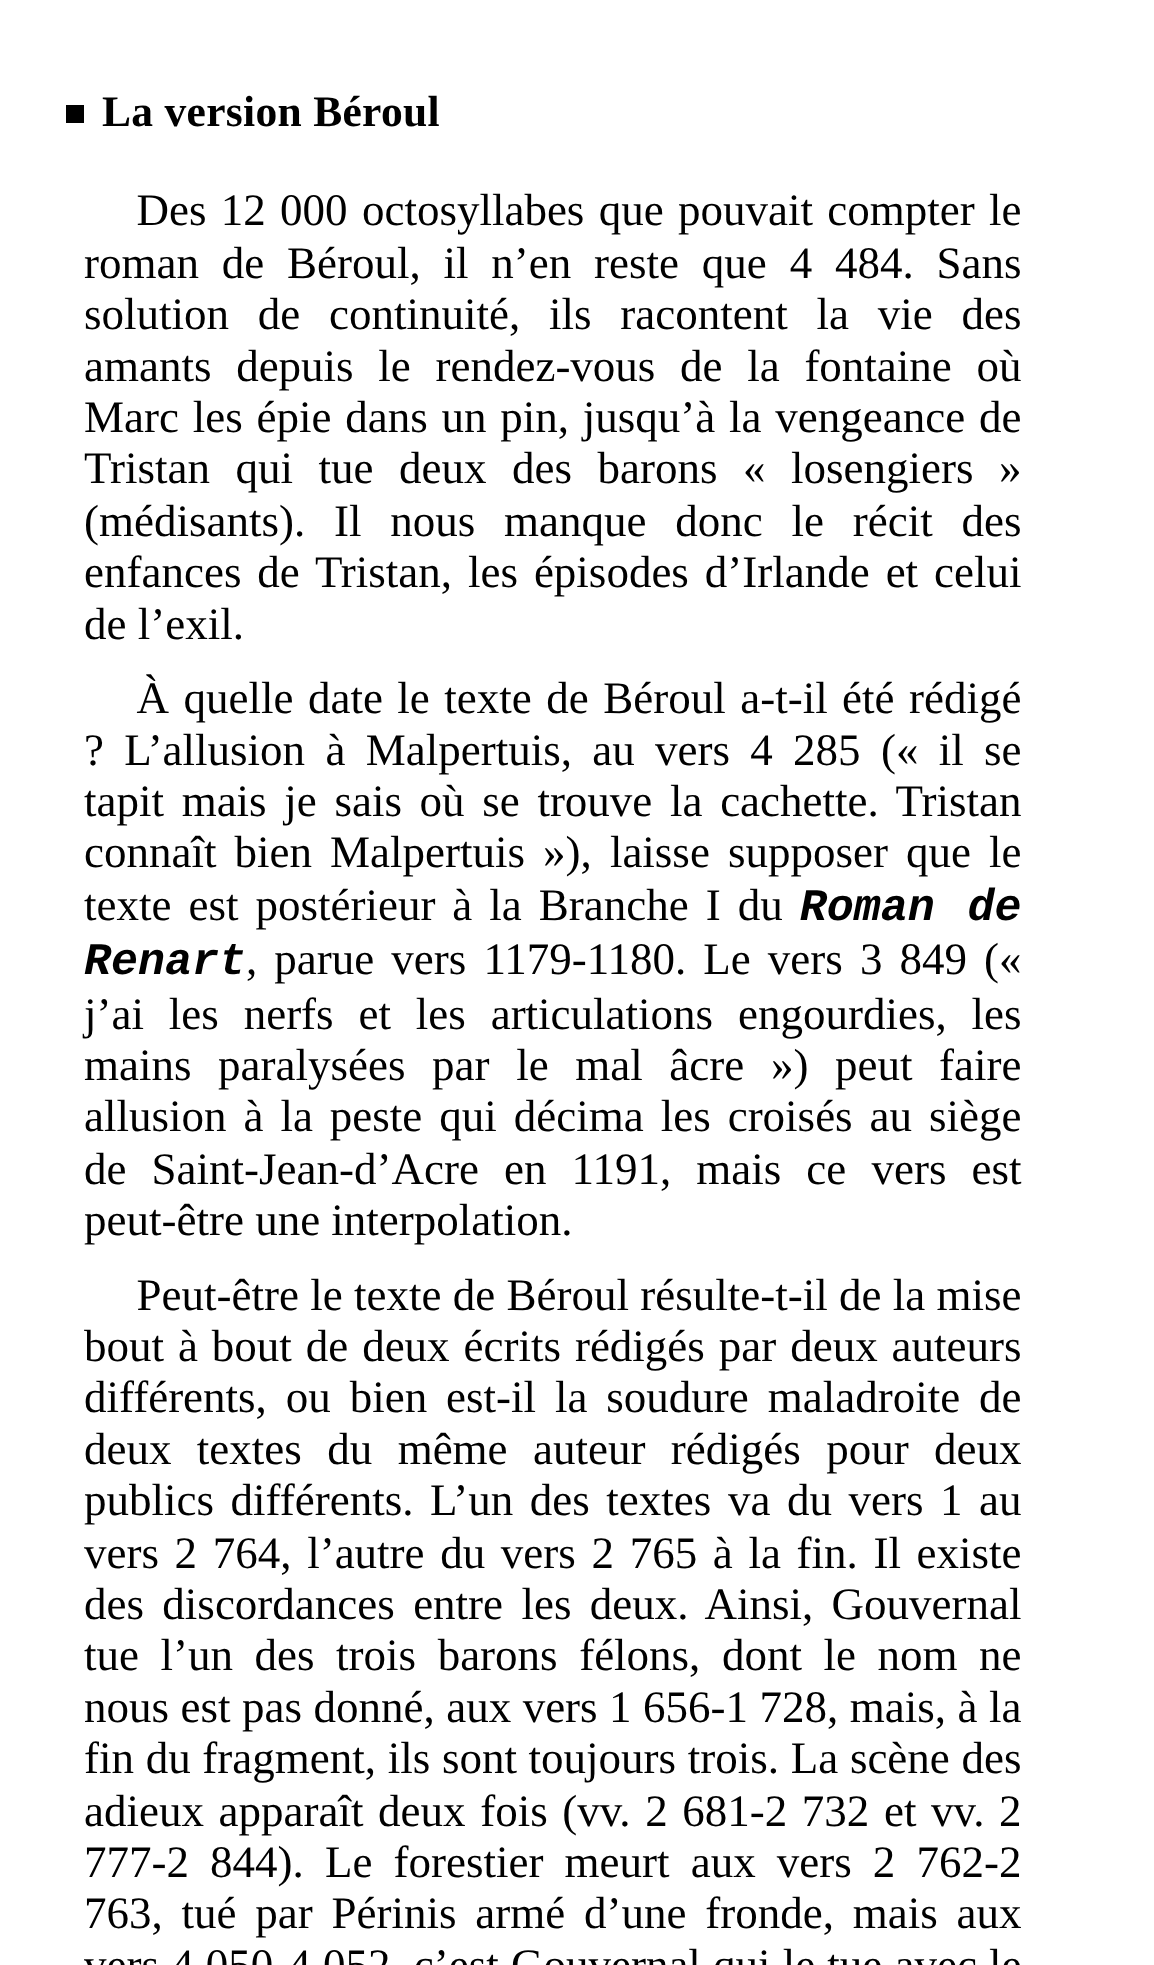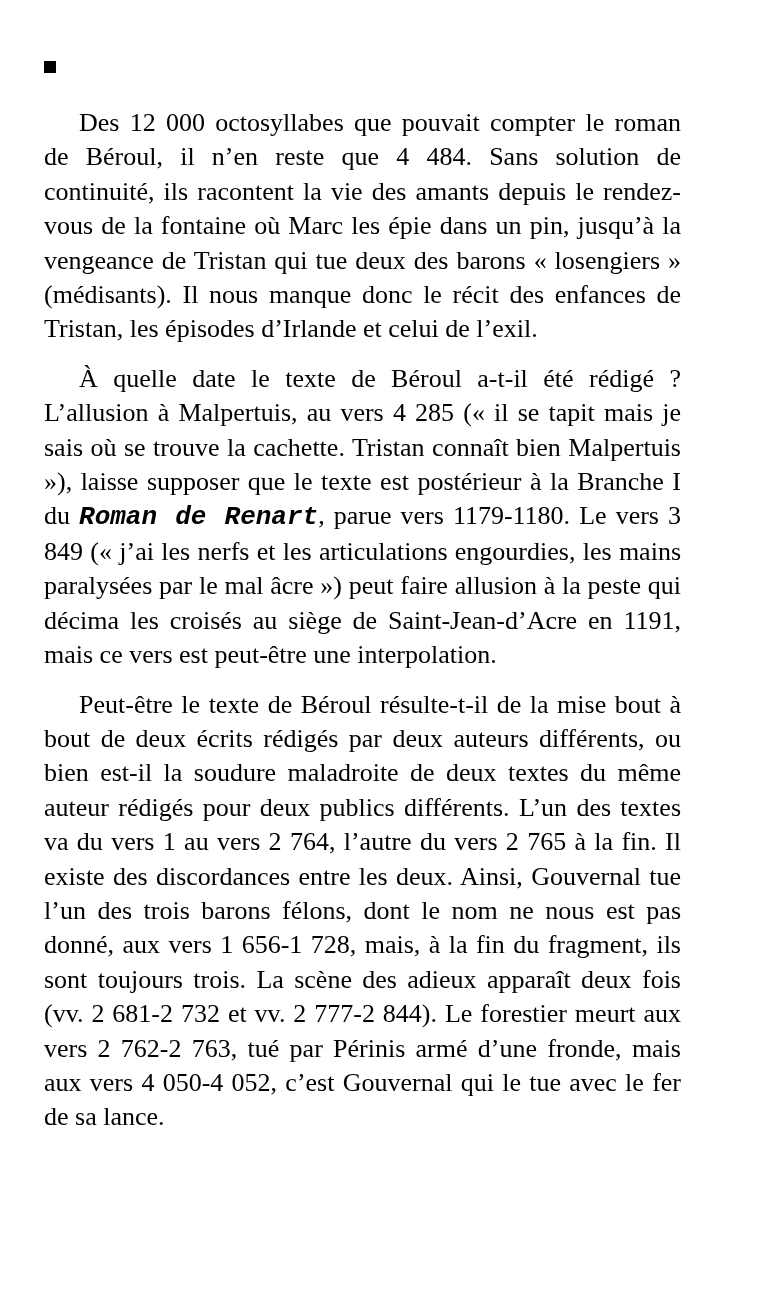--- a/index.html
+++ b/index.html
@@ -48,22 +48,22 @@
     flex: 0 0 auto;
     position: relative;
     top: 1px;
   }
   .heading-text {
     display: inline-block;
   }
 
   
   p.para {
-    margin: 0 0 15px 0;
-    font-size: 26px;
+    margin: 0 0 15px 12px;
+    font-size: 30px;
     line-height: 34.4px;
     text-align: justify;
     text-indent: 35px;
     hyphens: none;
     -webkit-hyphens: none;
     word-spacing: 0px;
   }
   p.para:last-child {
     margin-bottom: 0;
   }
@@ -75,20 +75,21 @@
   }
 </style>
 </head>
 <body>
 
 <div class="page">
   <div class="content">
 
     <h1 class="section-heading">
       <span class="heading-bullet"></span>
+      <span class="heading-text">La version Béroul</span>
     </h1>
 
     <p class="para">Des 12 000 octosyllabes que pouvait compter le roman de Béroul, il n’en reste que 4 484. Sans solution de continuité, ils racontent la vie des amants depuis le rendez-vous de la fontaine où Marc les épie dans un pin, jusqu’à la vengeance de Tristan qui tue deux des barons « losengiers » (médisants). Il nous manque donc le récit des enfances de Tristan, les épisodes d’Irlande et celui de l’exil.</p>
     <p class="para">À quelle date le texte de Béroul a-t-il été rédigé ? L’allusion à Malpertuis, au vers 4 285 (« il se tapit mais je sais où se trouve la cachette. Tristan connaît bien Malpertuis »), laisse supposer que le texte est postérieur à la Branche I du <span class="work-title">Roman de Renart</span>, parue vers 1179-1180. Le vers 3 849 (« j’ai les nerfs et les articulations engourdies, les mains paralysées par le mal âcre ») peut faire allusion à la peste qui décima les croisés au siège de Saint-Jean-d’Acre en 1191, mais ce vers est peut-être une interpolation.</p>
     <p class="para">Peut-être le texte de Béroul résulte-t-il de la mise bout à bout de deux écrits rédigés par deux auteurs différents, ou bien est-il la soudure maladroite de deux textes du même auteur rédigés pour deux publics différents. L’un des textes va du vers 1 au vers 2 764, l’autre du vers 2 765 à la fin. Il existe des discordances entre les deux. Ainsi, Gouvernal tue l’un des trois barons félons, dont le nom ne nous est pas donné, aux vers 1 656-1 728, mais, à la fin du fragment, ils sont toujours trois. La scène des adieux apparaît deux fois (vv. 2 681-2 732 et vv. 2 777-2 844). Le forestier meurt aux vers 2 762-2 763, tué par Périnis armé d’une fronde, mais aux vers 4 050-4 052, c’est Gouvernal qui le tue avec le fer de sa lance.</p>
 
   </div>
 </div>
 
 </body></html>

